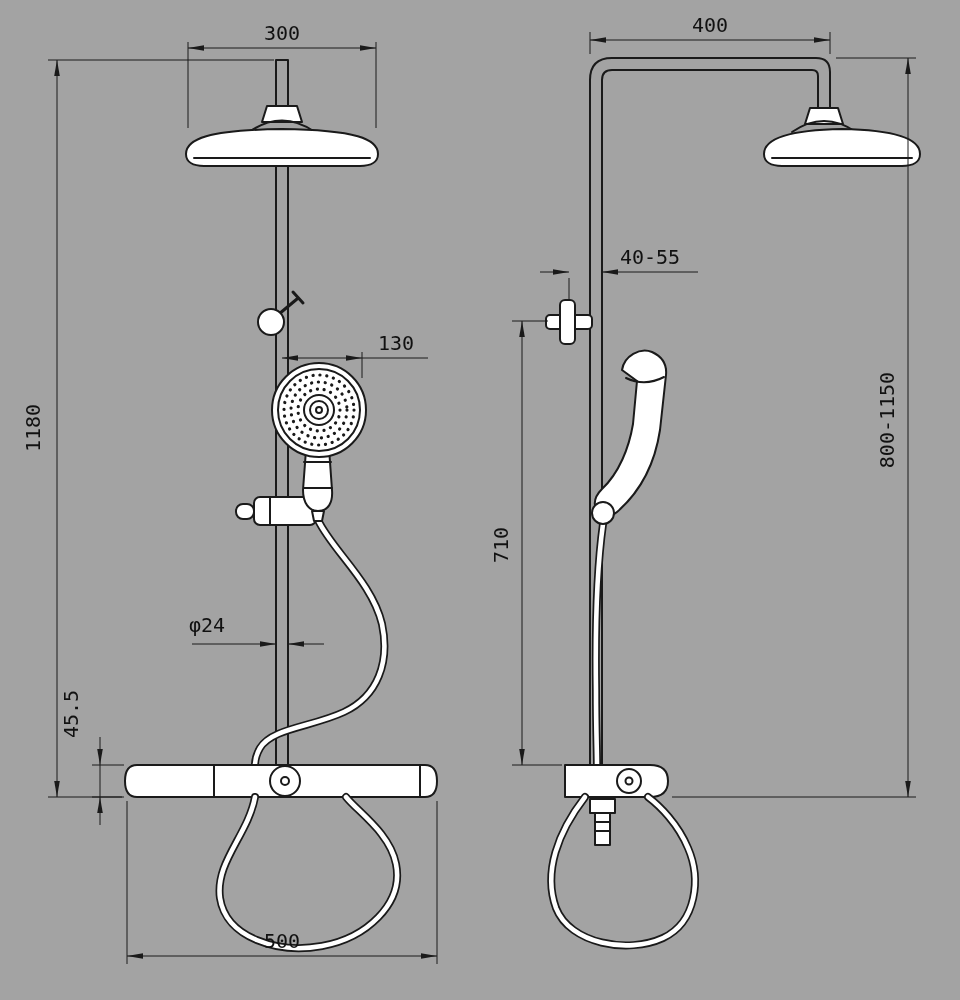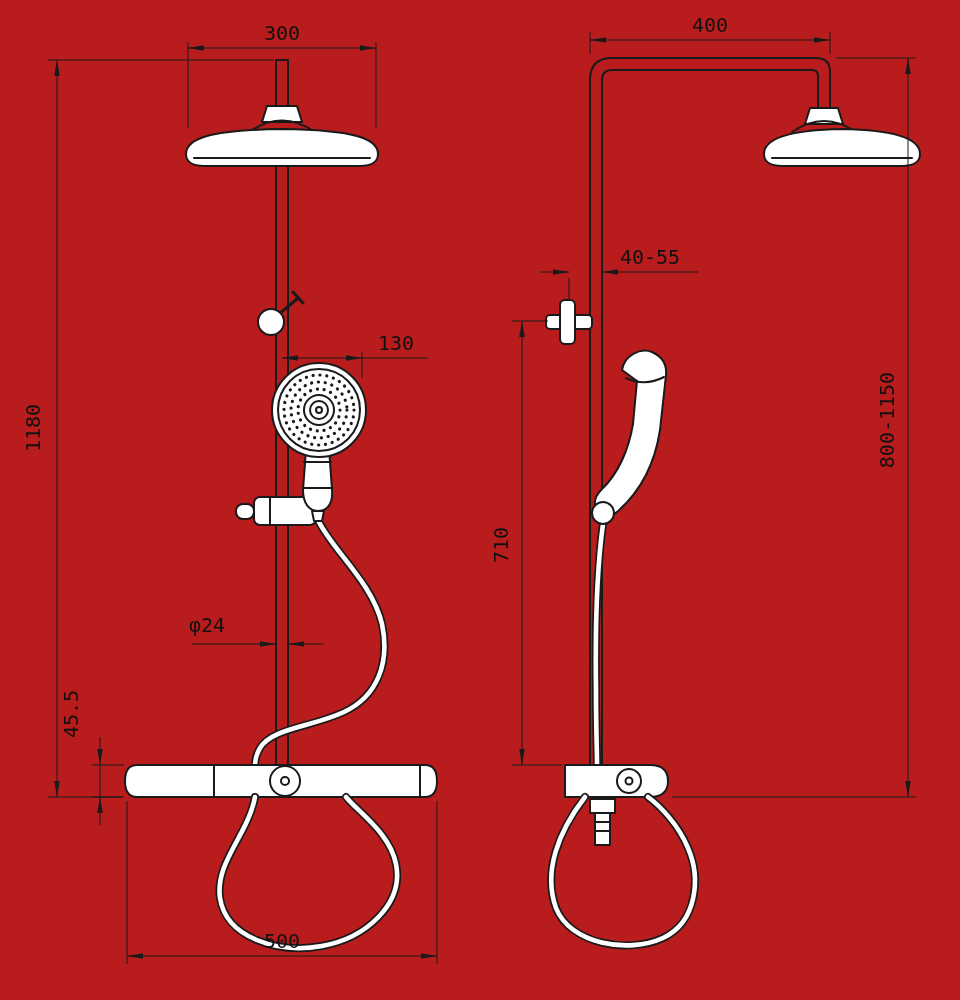--- a/index.html
+++ b/index.html
@@ -1,16 +1,16 @@
 <!DOCTYPE html>
 <html><head>
 <meta charset="utf-8">
 <style>
   html,body { margin:0; padding:0; background:#ffffff; }
-  .page { position:relative; width:960px; height:1000px; background:#b91c1c; overflow:hidden; }
+  .page { position:relative; width:960px; height:1000px; background:#a3a3a3; overflow:hidden; }
   svg { display:block; }
   .ink   { stroke:#1a1a1a; fill:none; stroke-width:2; stroke-linecap:round; stroke-linejoin:round; }
   .thick { stroke-width:3; }
   .fillw { fill:#ffffff; }
   .dim   { stroke:#1a1a1a; fill:none; stroke-width:1; }
   .dots  { fill:none; stroke:#1a1a1a; stroke-width:3.2; stroke-dasharray:0.1 6.8; stroke-linecap:round; }
   text   { font-family:"DejaVu Sans Mono","Liberation Mono",monospace; font-size:20px; fill:#111111; stroke:none; }
 </style>
 </head>
 <body>

